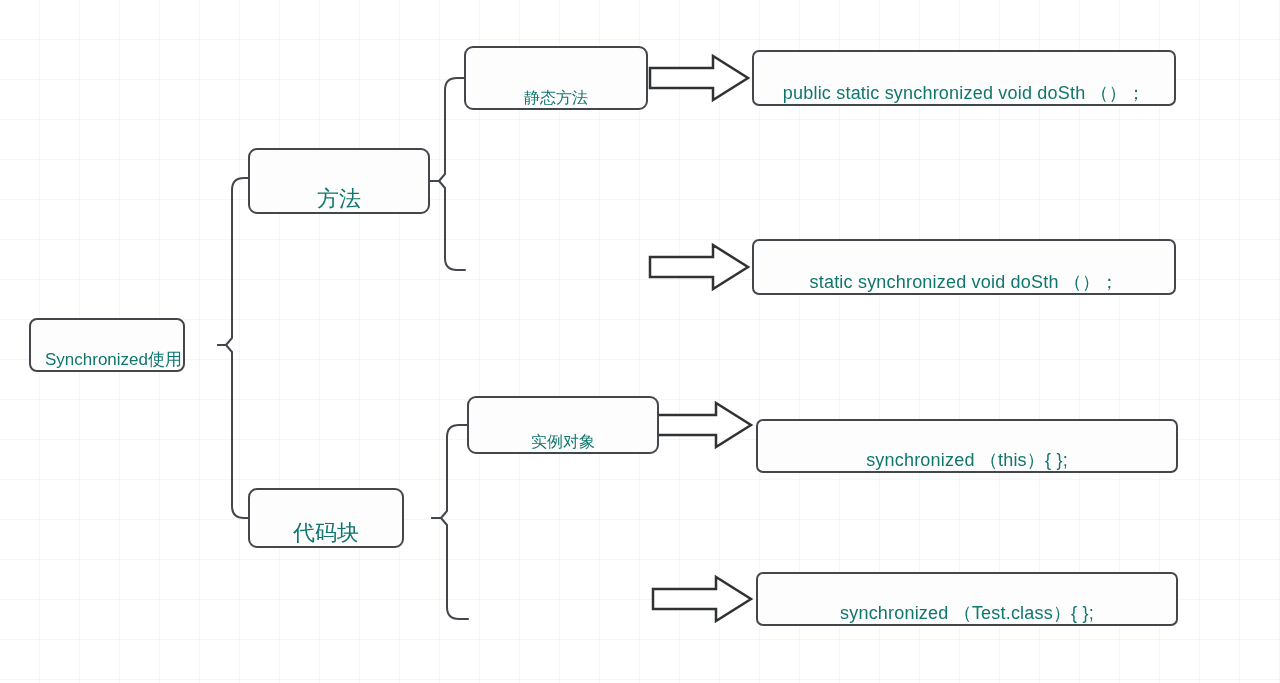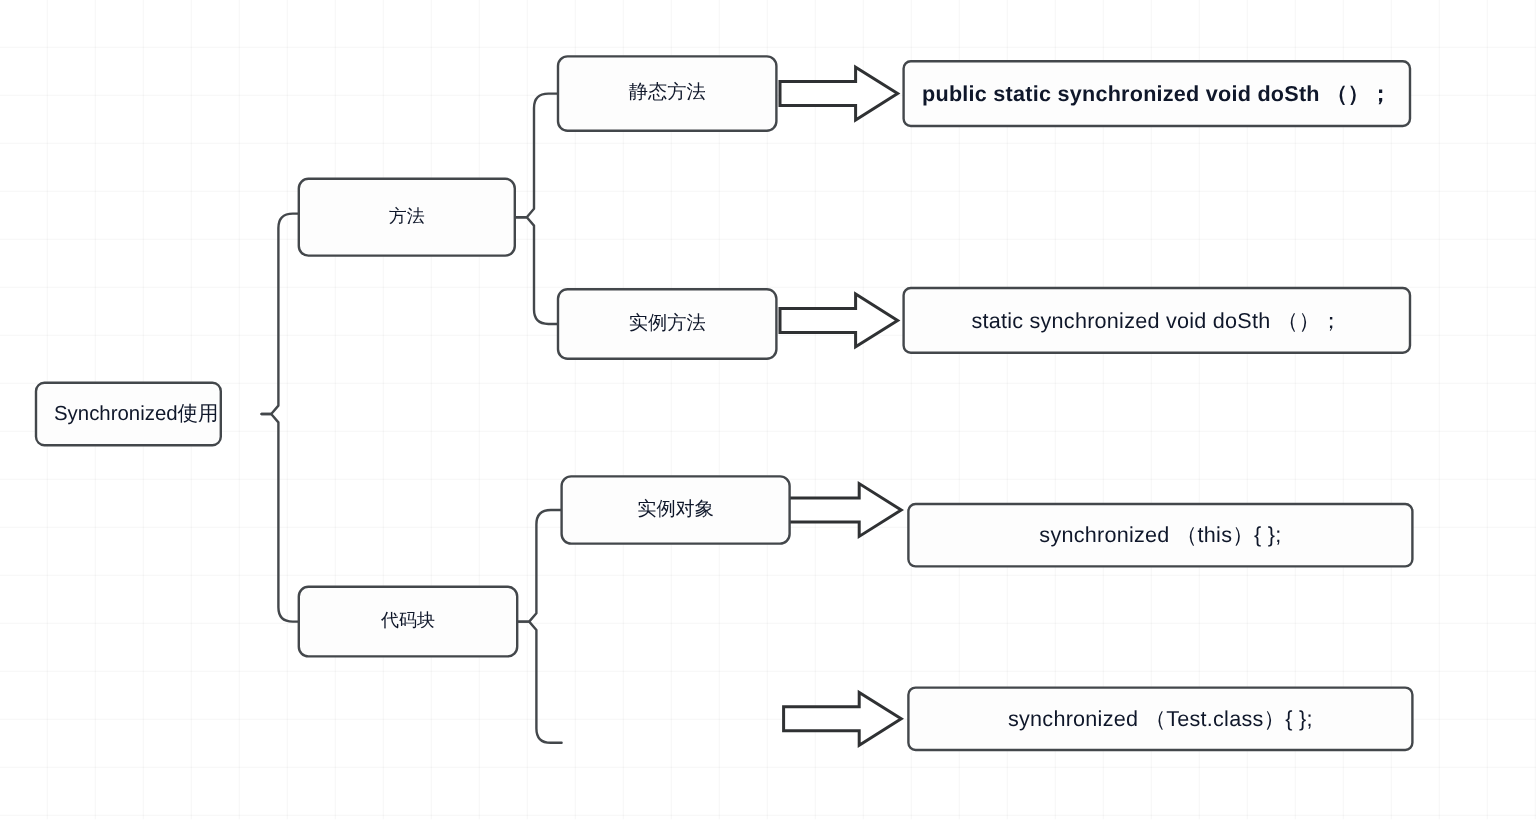--- a/index.html
+++ b/index.html
@@ -31,35 +31,35 @@
     height: 683px;
     pointer-events: none;
   }
   .node {
     position: absolute;
     box-sizing: border-box;
     background: #fdfdfd;
     border: 2px solid #43474b;
     border-radius: 9px;
     display: flex;
-    align-items: center;
+    align-items: flex-end;
     justify-content: center;
     text-align: center;
-    color: #0f172a;
+    color: #0f766e;
     line-height: 1.25;
     white-space: nowrap;
   }
   .node.root {
     border-radius: 8px;
     font-size: 17px;
     justify-content: flex-start;
     padding-left: 14px;
   }
   .node.branch {
-    font-size: 15px;
+    font-size: 22px;
     font-family: Liberation Serif, serif;
   }
   .node.leaf {
     font-size: 16px;
   }
   .node.code {
     font-size: 18px;
     border-radius: 7px;
     letter-spacing: 0.2px;
   }
@@ -91,38 +91,35 @@
   </svg>
 
   <div class="node root" style="left:29px; top:318px; width:156px; height:54px;">
     <span>Synchronized使用</span>
   </div>
 
   <div class="node branch" style="left:248px; top:148px; width:182px; height:66px;">
     <span>方法</span>
   </div>
 
-  <div class="node branch" style="left:248px; top:488px; width:184px; height:60px;">
+  <div class="node branch" style="left:248px; top:488px; width:156px; height:60px;">
     <span>代码块</span>
   </div>
 
   <div class="node leaf" style="left:464px; top:46px; width:184px; height:64px;">
     <span>静态方法</span>
   </div>
 
-  <div class="node leaf" style="left:464px; top:240px; width:184px; height:60px;">
-    <span>实例方法</span>
-  </div>
 
   <div class="node leaf" style="left:467px; top:396px; width:192px; height:58px;">
     <span>实例对象</span>
   </div>
 
 
-  <div class="node code" style="left:752px; top:50px; width:424px; height:56px;font-weight:bold;">
+  <div class="node code" style="left:752px; top:50px; width:424px; height:56px;">
     <span>public static  synchronized void doSth （）；</span>
   </div>
 
   <div class="node code" style="left:752px; top:239px; width:424px; height:56px;">
     <span>static   synchronized void doSth （）；</span>
   </div>
 
   <div class="node code" style="left:756px; top:399px; width:422px; height:54px;margin-top:20px;">
     <span>synchronized （this）{ };</span>
   </div>

